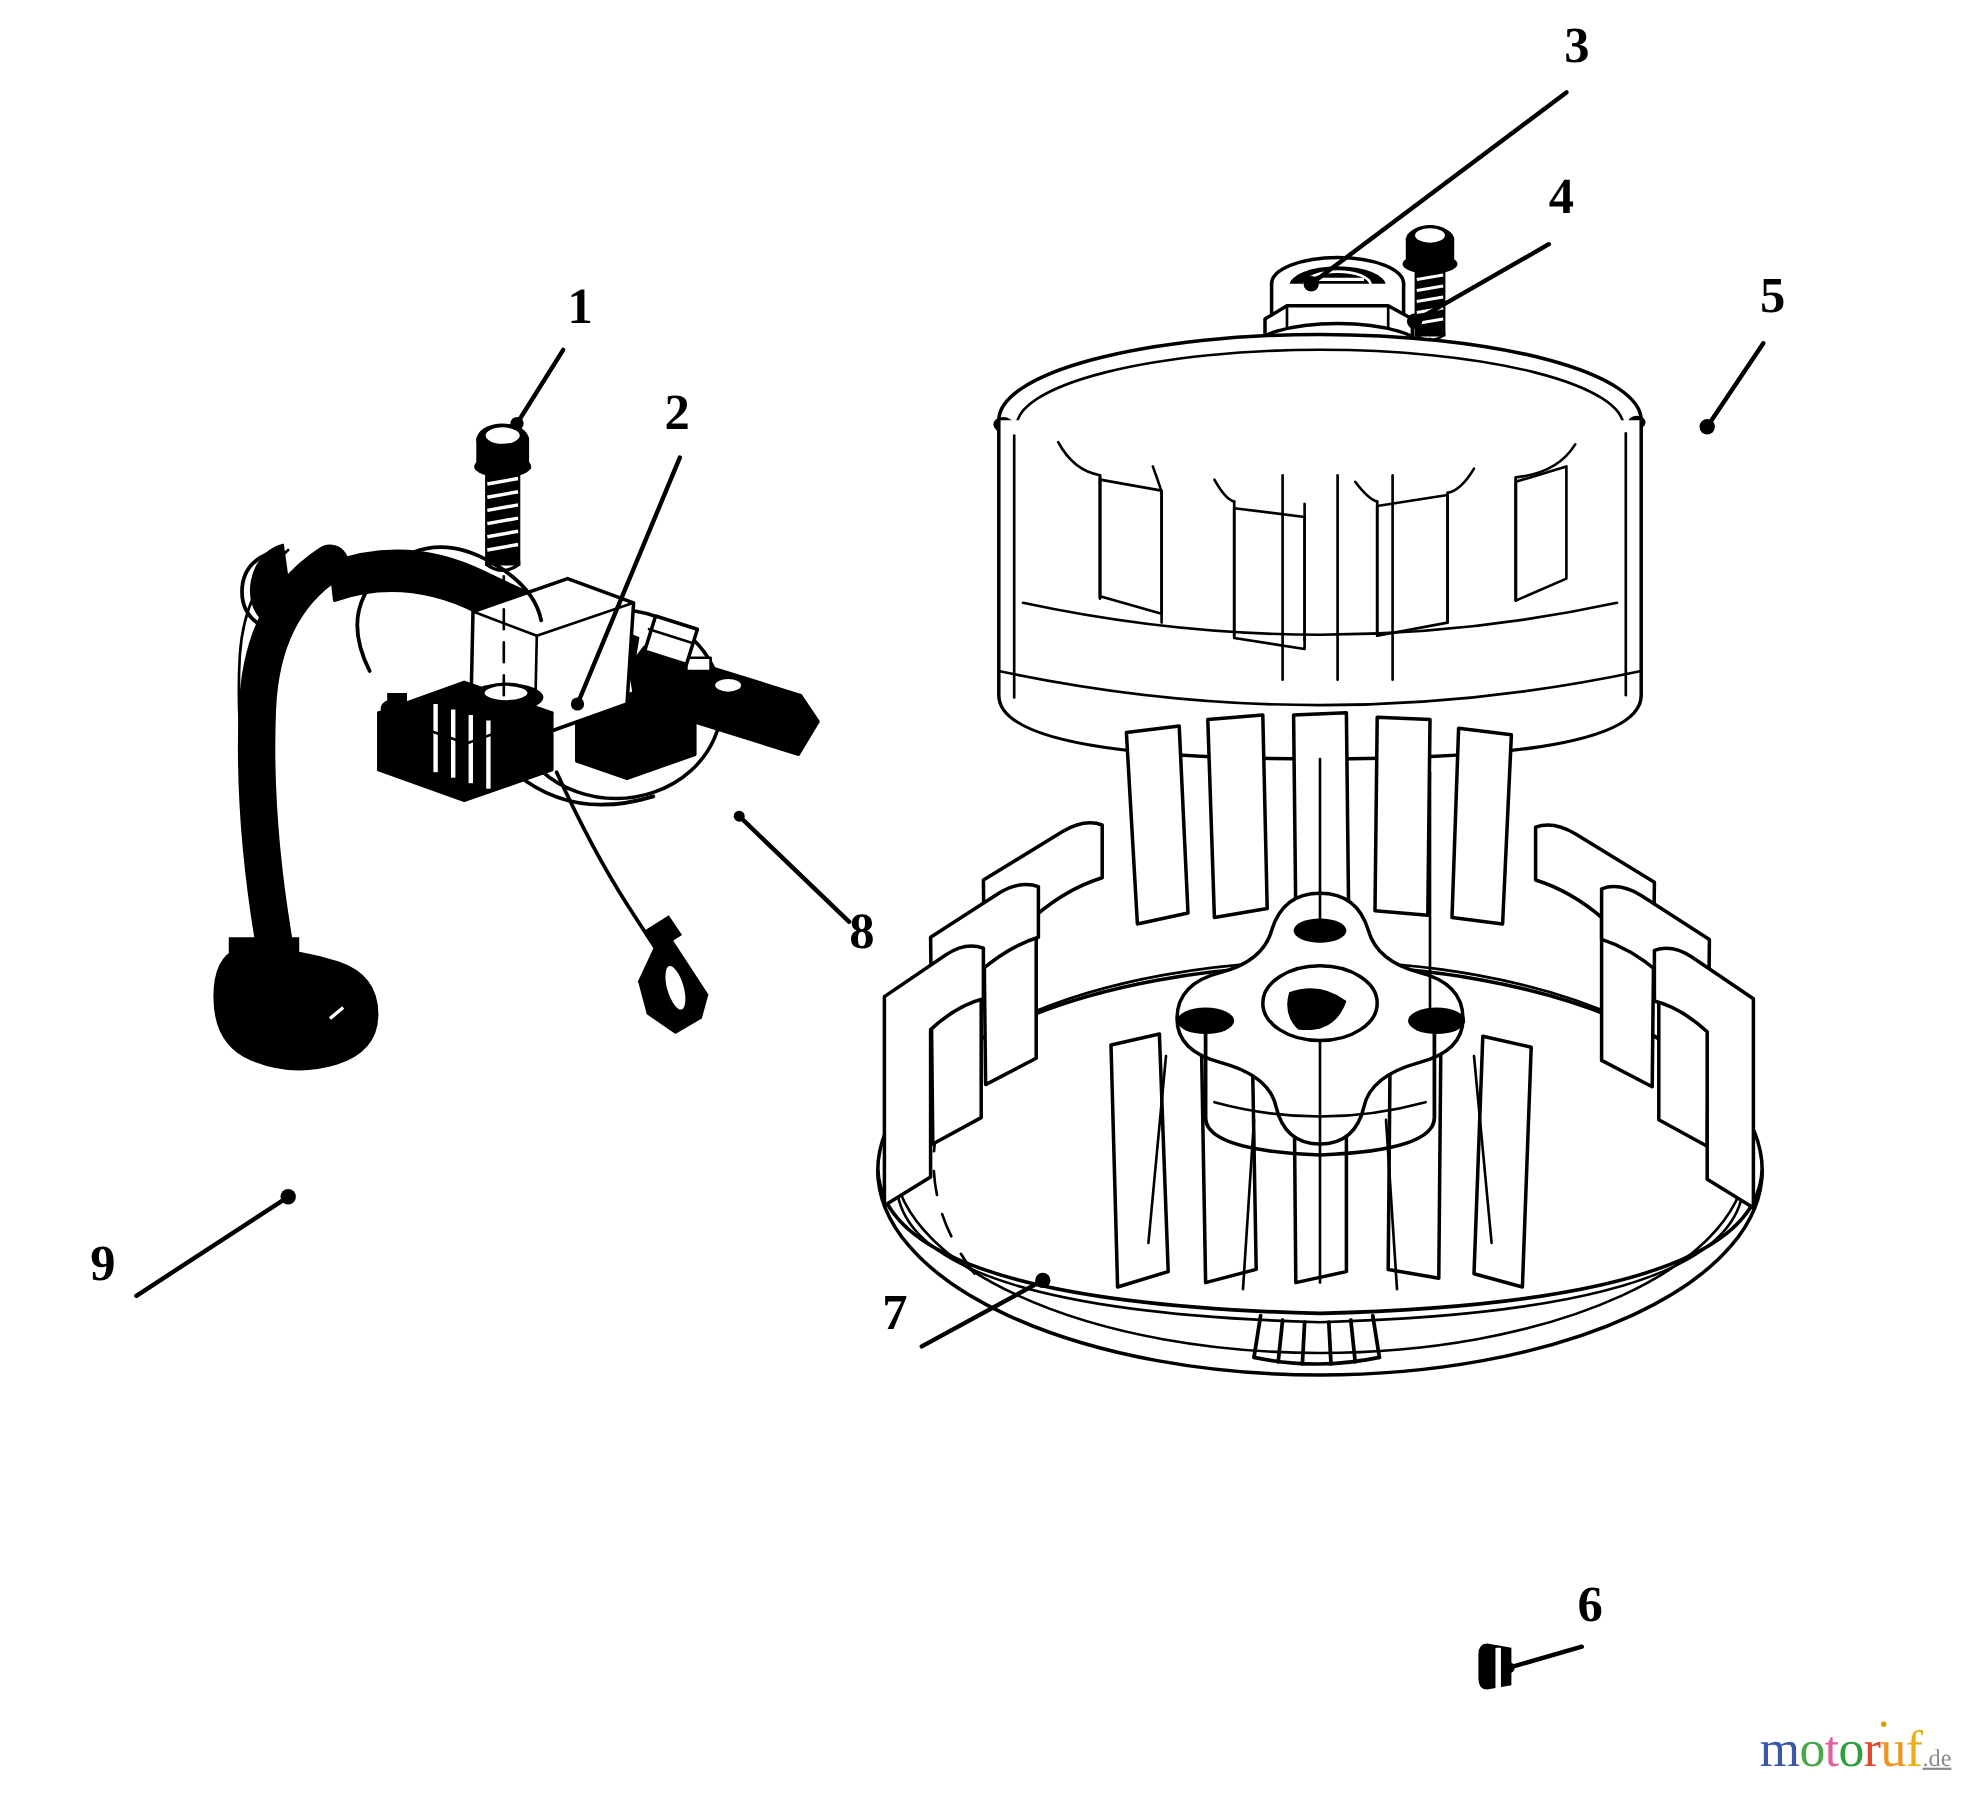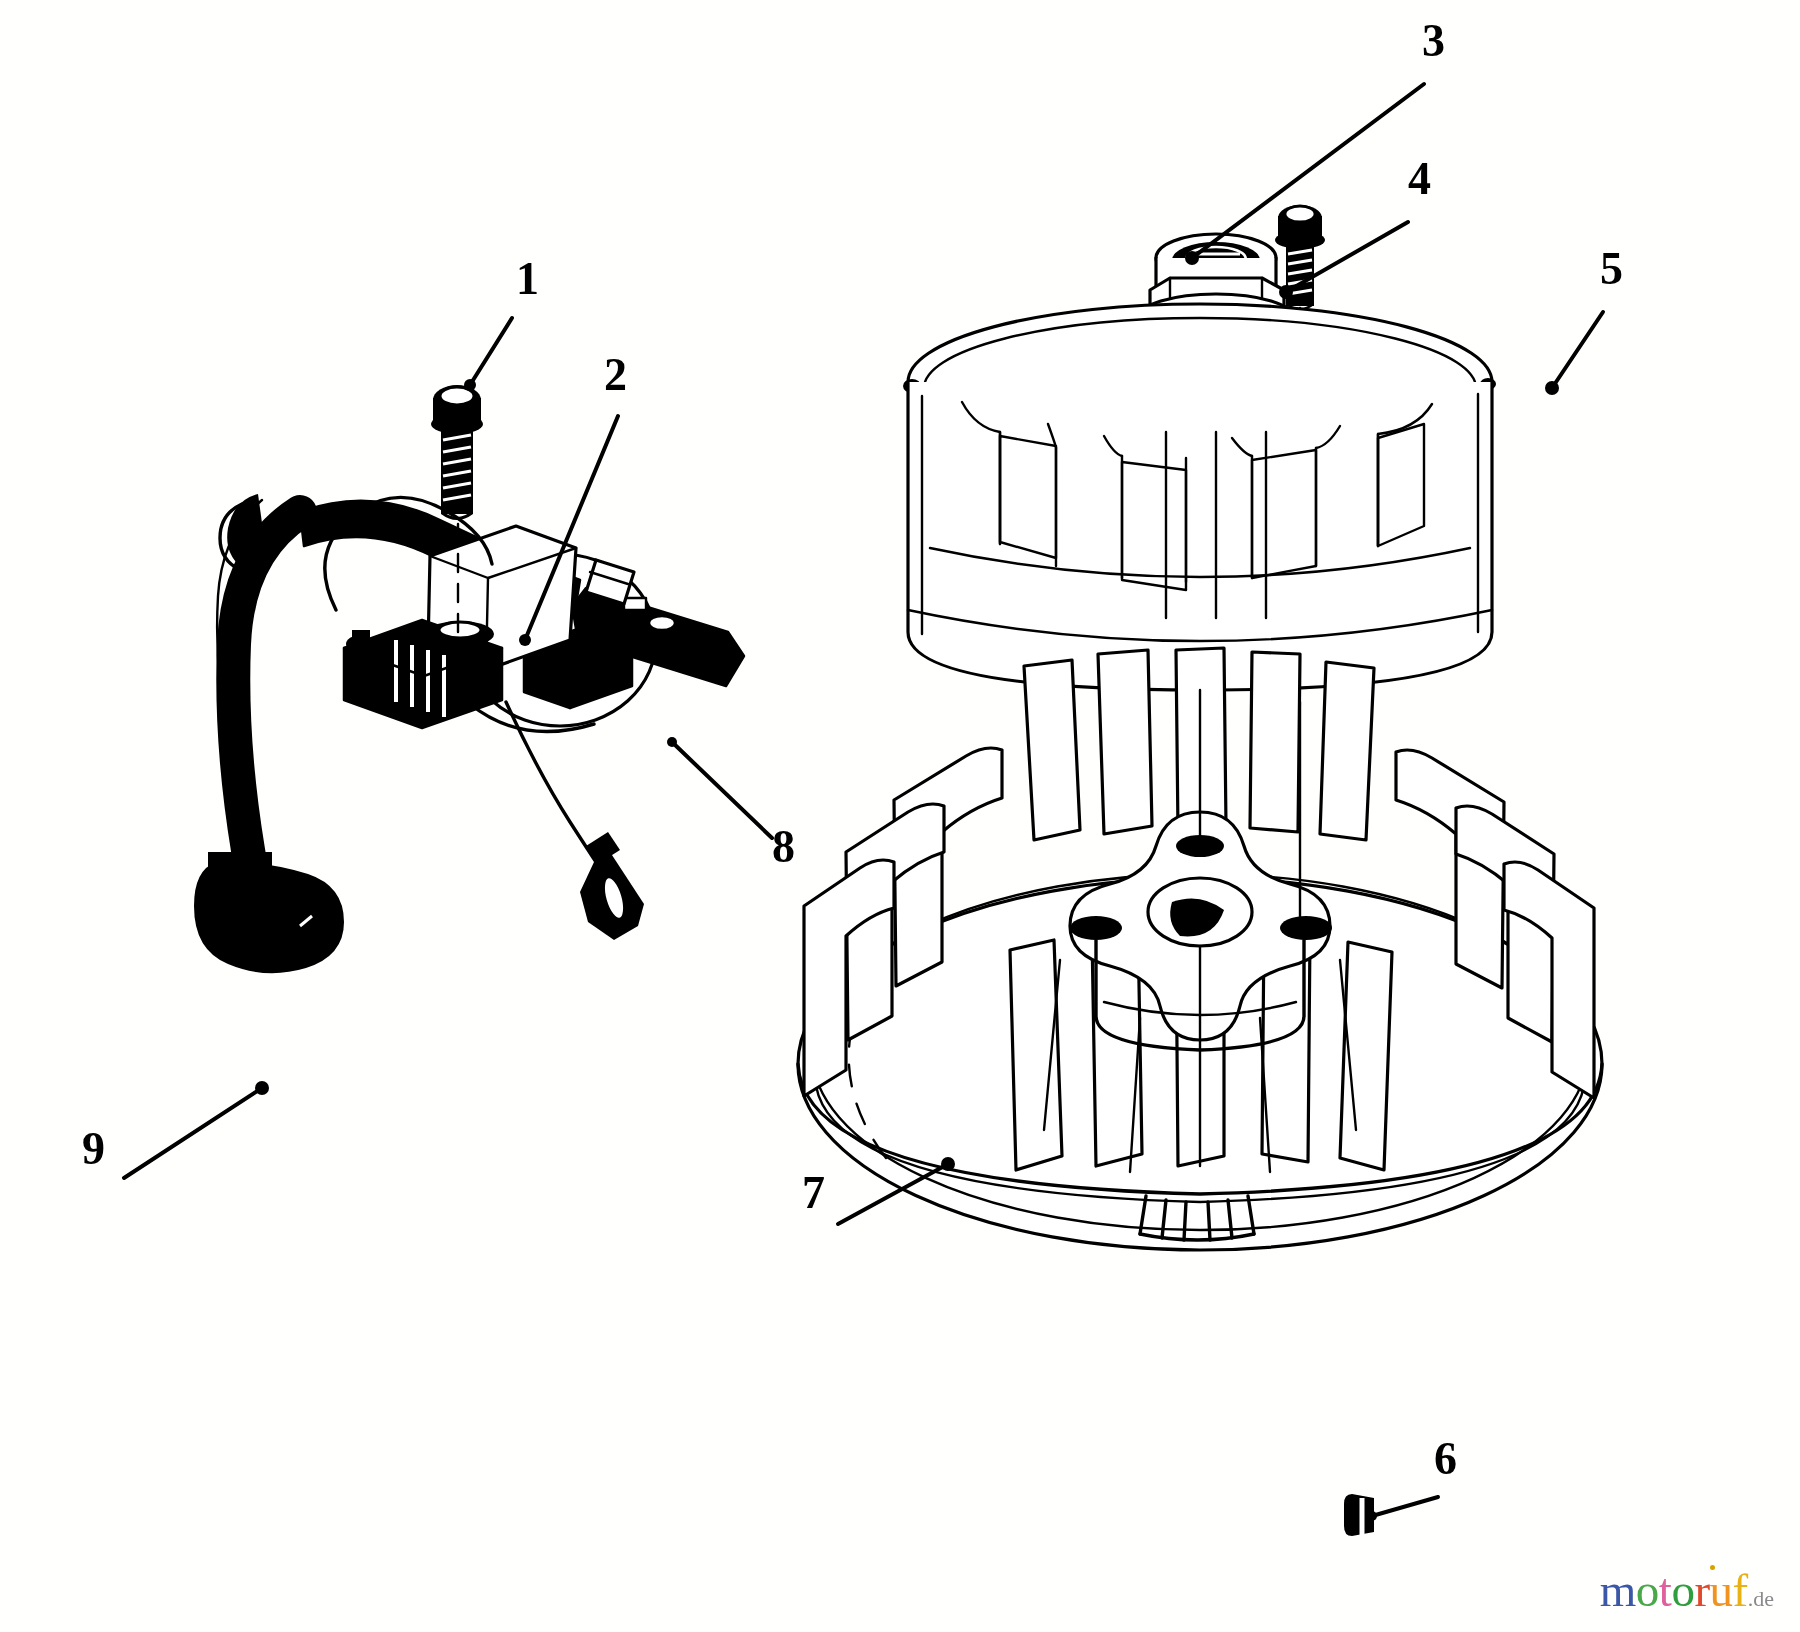--- a/index.html
+++ b/index.html
@@ -46,20 +46,21 @@
     line-height: 1;
     white-space: nowrap;
     user-select: none;
   }
   #watermark .wm-l { font-weight: 400; }
   #watermark .wm-de {
     font-size: 22px;
     color: #8a8a8a;
     vertical-align: baseline;
     letter-spacing: 0;
+    text-decoration: underline;
   }
   #watermark .wm-dot {
     position: absolute;
     right: 59px;
     top: -2px;
     width: 5px;
     height: 5px;
     border-radius: 50%;
     background: #d8a200;
   }

